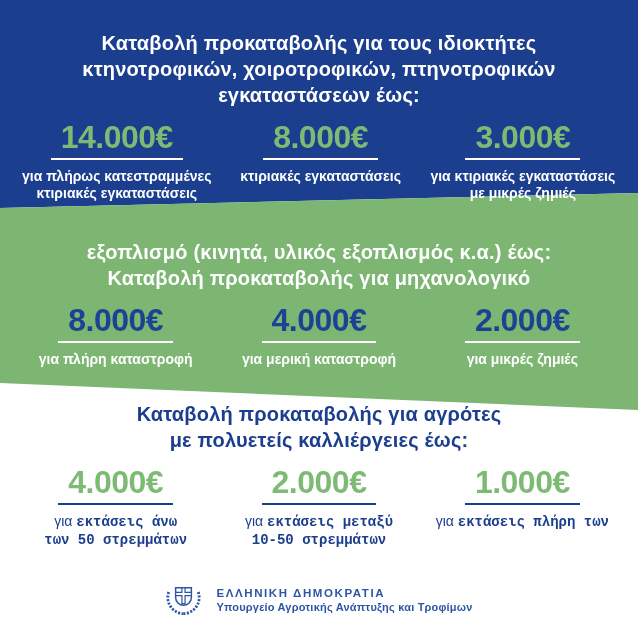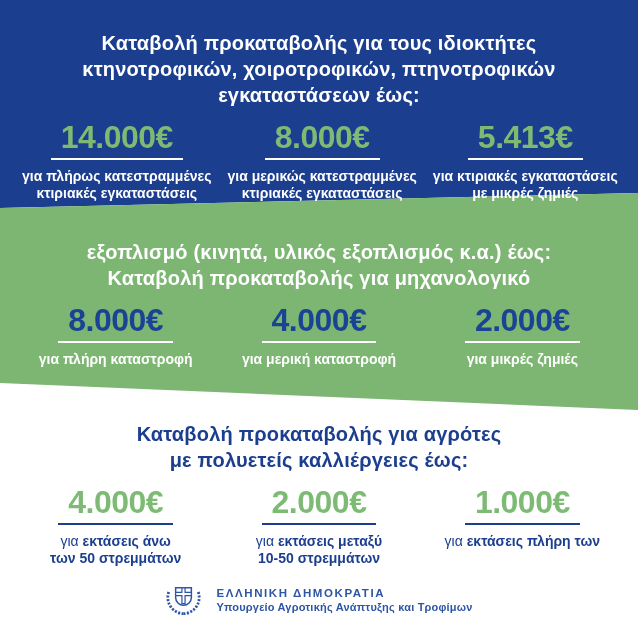--- a/index.html
+++ b/index.html
@@ -5,40 +5,40 @@
   html,body{margin:0;padding:0;background:#ffffff;font-family:"Liberation Sans",sans-serif;}
   .poster{position:relative;width:638px;height:640px;background:#ffffff;overflow:hidden;}
 
   
   .bg-blue{position:absolute;left:0;top:0;width:638px;height:210px;background:#1b3e8e;
            clip-path:polygon(0 0,100% 0,100% 193px,0 208px);}
   .bg-green{position:absolute;left:0;top:0;width:638px;height:412px;background:#7cb672;
             clip-path:polygon(0 208px,100% 193px,100% 410px,0 383px);}
 
   .sec{position:absolute;left:0;width:638px;text-align:center;}
-  .sec1{top:30px;} .sec2{top:239px;} .sec3{top:421px;}
+  .sec1{top:30px;} .sec2{top:239px;} .sec3{top:401px;}
 
   .sec-title{font-weight:bold;font-size:20px;line-height:26px;letter-spacing:.2px;}
   .sec1 .sec-title,.sec2 .sec-title{color:#ffffff;}
   .sec3 .sec-title{color:#1b3e8e;}
   .sec-title span{display:block;}
 
   .amounts{display:flex;padding:0 22px;margin-top:11px;gap:16px;}
   .amount-col{flex:1;display:flex;flex-direction:column;align-items:center;}
   .amount{display:inline-block;font-size:32px;font-weight:bold;letter-spacing:-.5px;line-height:1;
           padding:2px 10px 5px;border-bottom:2px solid;}
   .sec1 .amount{color:#7dbb74;border-color:#ffffff;}
   .sec2 .amount{color:#1a4493;border-color:#ffffff;}
   .sec3 .amount{color:#7dbb74;border-color:#1b3e8e;}
 
   .desc{margin-top:8px;font-size:14px;line-height:17px;font-weight:bold;}
   .sec1 .desc,.sec2 .desc{color:#ffffff;}
   .sec3 .desc{color:#1b3e8e;font-weight:normal;}
   .desc div,.desc span.line{display:block;white-space:nowrap;}
-  .sec3 .desc .b{font-weight:bold;}
+  .sec3 .desc .b{font-weight:bold;font-family:Liberation Mono, monospace;}
 
   .footer{position:absolute;left:0;top:579px;width:638px;display:flex;align-items:center;
           justify-content:center;gap:14px;}
   .footer-text{text-align:left;color:#2c55a5;}
   .org-name{font-size:11.5px;font-weight:bold;letter-spacing:1.6px;line-height:15px;}
   .ministry{font-size:11px;line-height:13px;letter-spacing:.2px;font-weight:bold;}
 </style>
 </head>
 <body>
 
@@ -56,26 +56,25 @@
       <div class="amount-col">
         <span class="amount">14.000€</span>
         <div class="desc">
           <span class="line">για πλήρως κατεστραμμένες</span>
           <span class="line">κτιριακές εγκαταστάσεις</span>
         </div>
       </div>
       <div class="amount-col">
         <span class="amount">8.000€</span>
         <div class="desc">
-          <span class="line">για μερικώς κατεστραμμένες</span>
           <span class="line">κτιριακές εγκαταστάσεις</span>
         </div>
       </div>
       <div class="amount-col">
-        <span class="amount">5.413€</span>
+        <span class="amount">3.000€</span>
         <div class="desc">
           <span class="line">για κτιριακές εγκαταστάσεις</span>
           <span class="line">με μικρές ζημιές</span>
         </div>
       </div>
     </div>
   </div>
 
   <div class="sec sec2">
     <div class="sec-title">

